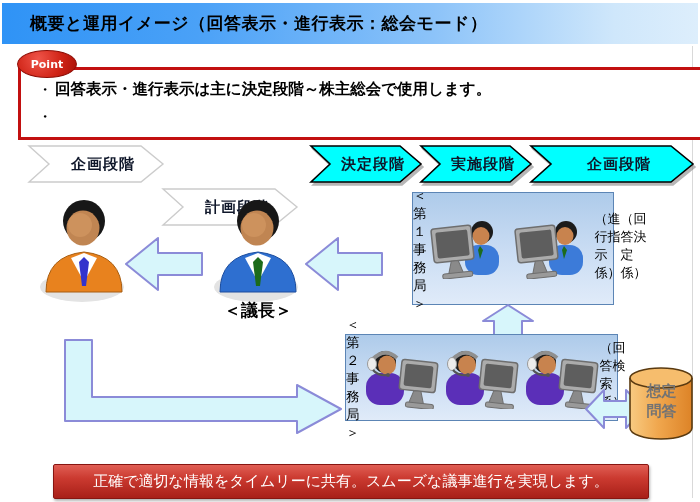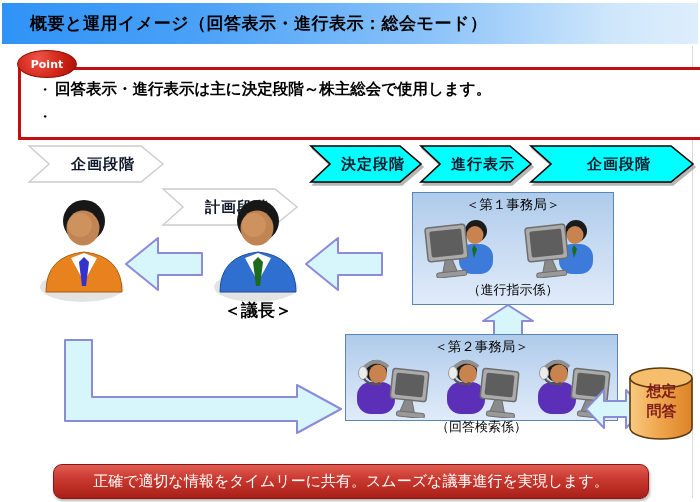--- a/index.html
+++ b/index.html
@@ -39,35 +39,35 @@
   .chevron.inactive .lbl{color:#0f172a;}
   .chevron.active svg{filter:drop-shadow(2px 3px 0px rgba(110,110,110,.5));}
   .chevron.active svg polygon{fill:#00ffff;stroke:#000;stroke-width:1.6;}
   .chevron.active .lbl{color:#0f172a;}
   
   .abs{position:absolute;}
   .actor-label{position:absolute;font-size:17px;font-weight:600;text-align:center;}
   .panel{
     position:absolute;box-sizing:border-box;border:1.5px solid #5c85b5;
     background:linear-gradient(180deg,#aecbea 0%,#c6daf2 45%,#e0ebf9 100%);
-    display:flex;flex-direction:column;align-items:center;
+    display:flex;flex-direction:row;align-items:center;
   }
   .panel .p-title{font-size:13.5px;font-weight:500;margin-top:3px;}
   .panel .p-icons{flex:1;display:flex;align-items:center;justify-content:space-around;width:100%;}
   .panel .p-roles{display:flex;justify-content:space-around;width:100%;font-size:13px;margin-bottom:5px;}
   .cyan-arrow polygon,.cyan-arrow path{fill:#d7f6fb;stroke:#8b8bd8;stroke-width:2;stroke-linejoin:round;}
   
   .db-wrap{position:absolute;left:628px;top:366px;width:67px;height:75px;}
   .db-text{
     position:absolute;left:0;top:15px;width:100%;text-align:center;
-    font-size:15px;font-weight:bold;line-height:20px;color:#7f1d1d;
+    font-size:15px;font-weight:bold;line-height:20px;color:#737373;
   }
   
   .footer-banner{
-    position:absolute;left:53px;top:464px;width:594px;height:33px;border-radius:9px;
+    position:absolute;left:53px;top:464px;width:594px;height:33px;border-radius:2px;
     background:linear-gradient(180deg,#e05e54 0%,#cb3a30 40%,#a81f18 100%);
     border:1px solid #871511;box-shadow:1px 2px 3px rgba(0,0,0,.3);
     color:#fff;font-size:15px;display:flex;align-items:center;justify-content:center;
   }
 </style>
 </head>
 <body>
 
 <div class="slide">
 
@@ -102,21 +102,21 @@
   <div class="chevron active" style="left:310px;width:112px;">
     <svg viewBox="0 0 112 38" preserveAspectRatio="none">
         <polygon points="1,1 90,1 111,19 90,37 1,37 20,19"></polygon>
       </svg>
     <div class="lbl">決定段階</div>
   </div>
   <div class="chevron active" style="left:420px;width:112px;">
     <svg viewBox="0 0 112 38" preserveAspectRatio="none">
         <polygon points="1,1 90,1 111,19 90,37 1,37 20,19"></polygon>
       </svg>
-    <div class="lbl">進行表示</div>
+    <div class="lbl">実施段階</div>
   </div>
   <div class="chevron active" style="left:530px;width:164px;">
     <svg viewBox="0 0 164 38" preserveAspectRatio="none">
         <polygon points="1,1 141,1 163,19 141,37 1,37 21,19"></polygon>
       </svg>
     <div class="lbl">企画段階</div>
   </div>
 
   <svg class="abs" style="left:38px;top:194px;" width="92" height="112" viewBox="0 0 92 112">
     <ellipse cx="44" cy="93" rx="42" ry="15" fill="#e3e3e3"></ellipse>
@@ -170,20 +170,21 @@
         <g transform="rotate(-6 26 30)">
           <rect x="6" y="8" width="40" height="34" rx="3" fill="#ababab" stroke="#6e6e6e" stroke-width="1.5"></rect>
           <rect x="10" y="12" width="32" height="26" rx="2" fill="#5e5e5e"></rect>
           <polygon points="23,42 30,42 34,55 19,55" fill="#8a8a8a" stroke="#6e6e6e" stroke-width="1"></polygon>
           <rect x="13" y="54" width="30" height="5" rx="2" fill="#9a9a9a" stroke="#6e6e6e" stroke-width="1"></rect>
         </g>
       </svg>
     </div>
     <div class="p-roles">
       <span>（進行指示係）</span>
+      <span>（回答決定係）</span>
     </div>
   </div>
 
   <svg class="abs cyan-arrow" style="left:478px;top:304px;" width="60" height="32" viewBox="0 0 60 32">
     <polygon points="30,1 55,17 44,17 44,31 16,31 16,17 5,17"></polygon>
   </svg>
 
   <div class="panel" style="left:345px;top:334px;width:273px;height:87px;">
     <div class="p-title">＜第２事務局＞</div>
     <div class="p-icons">

